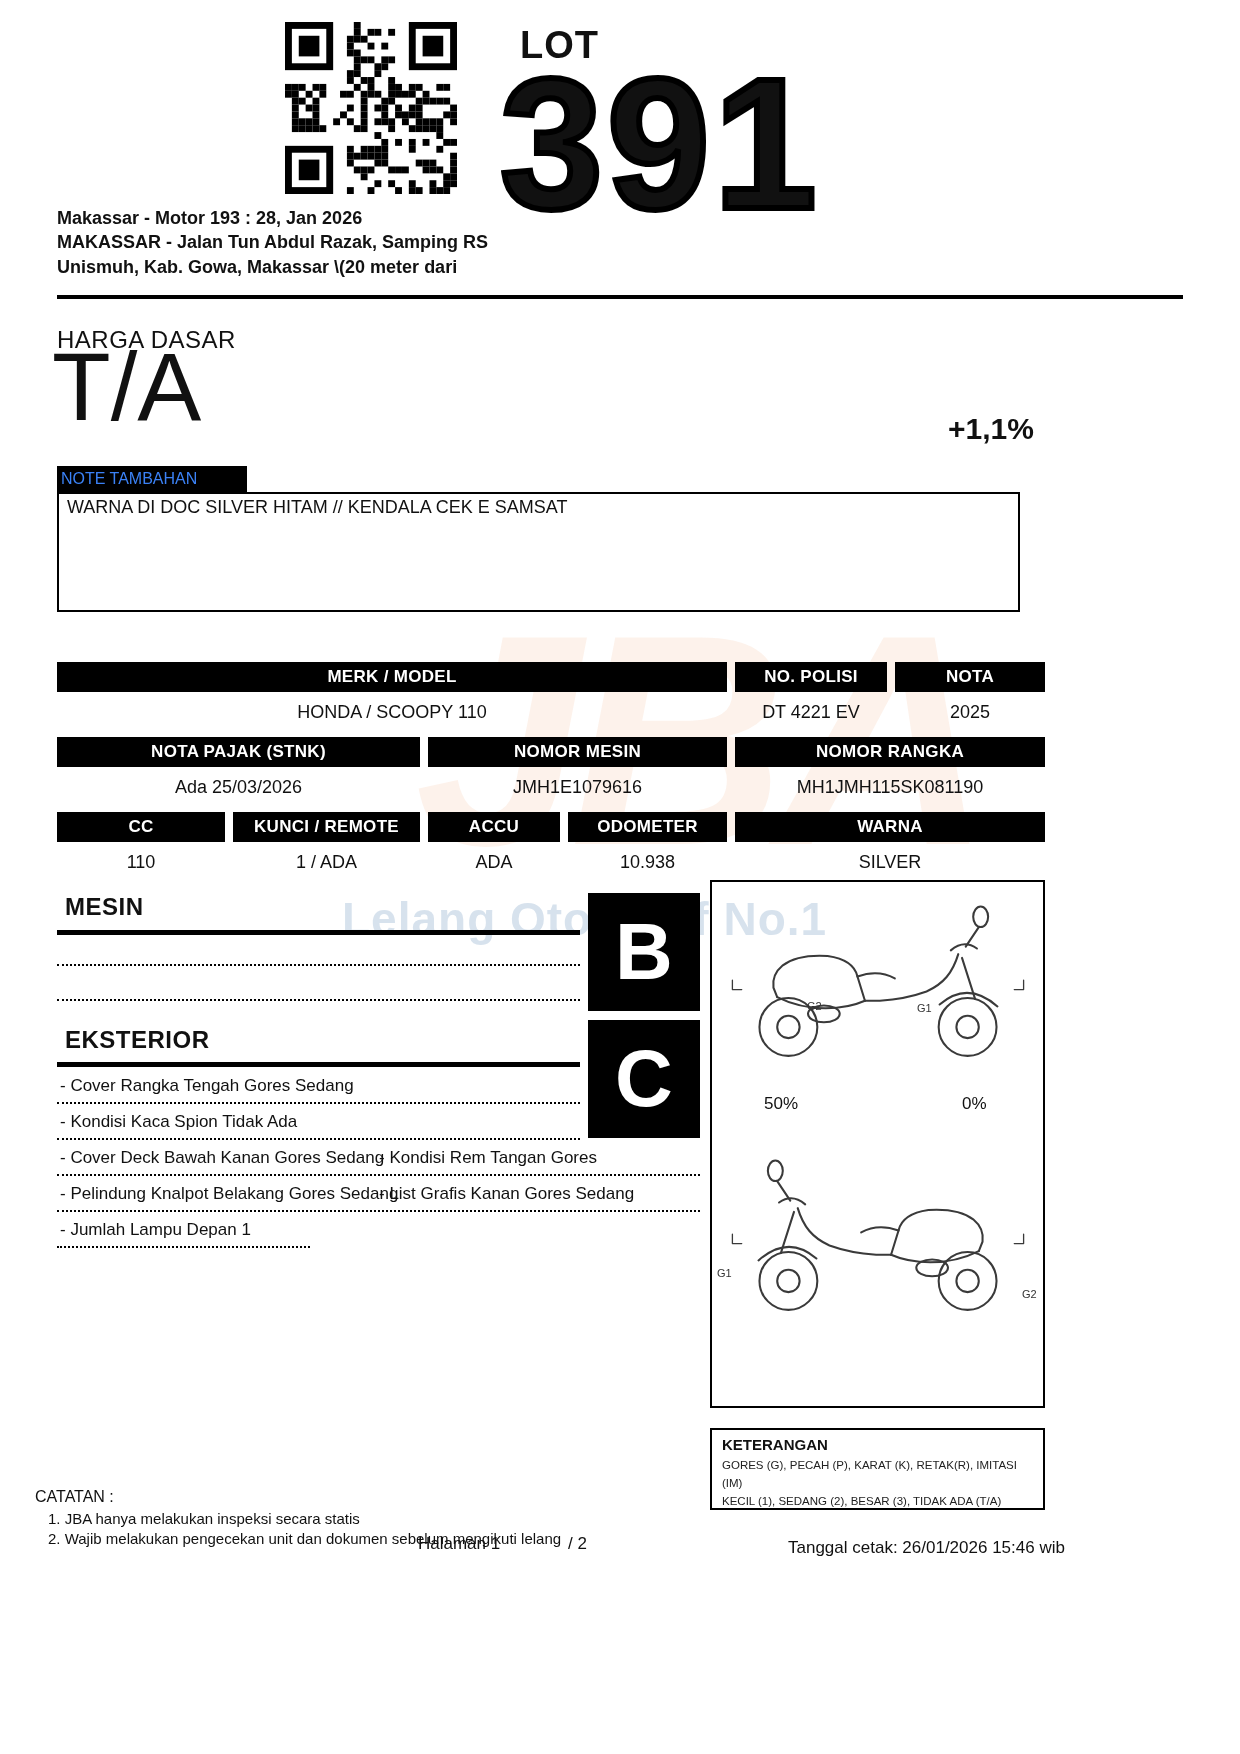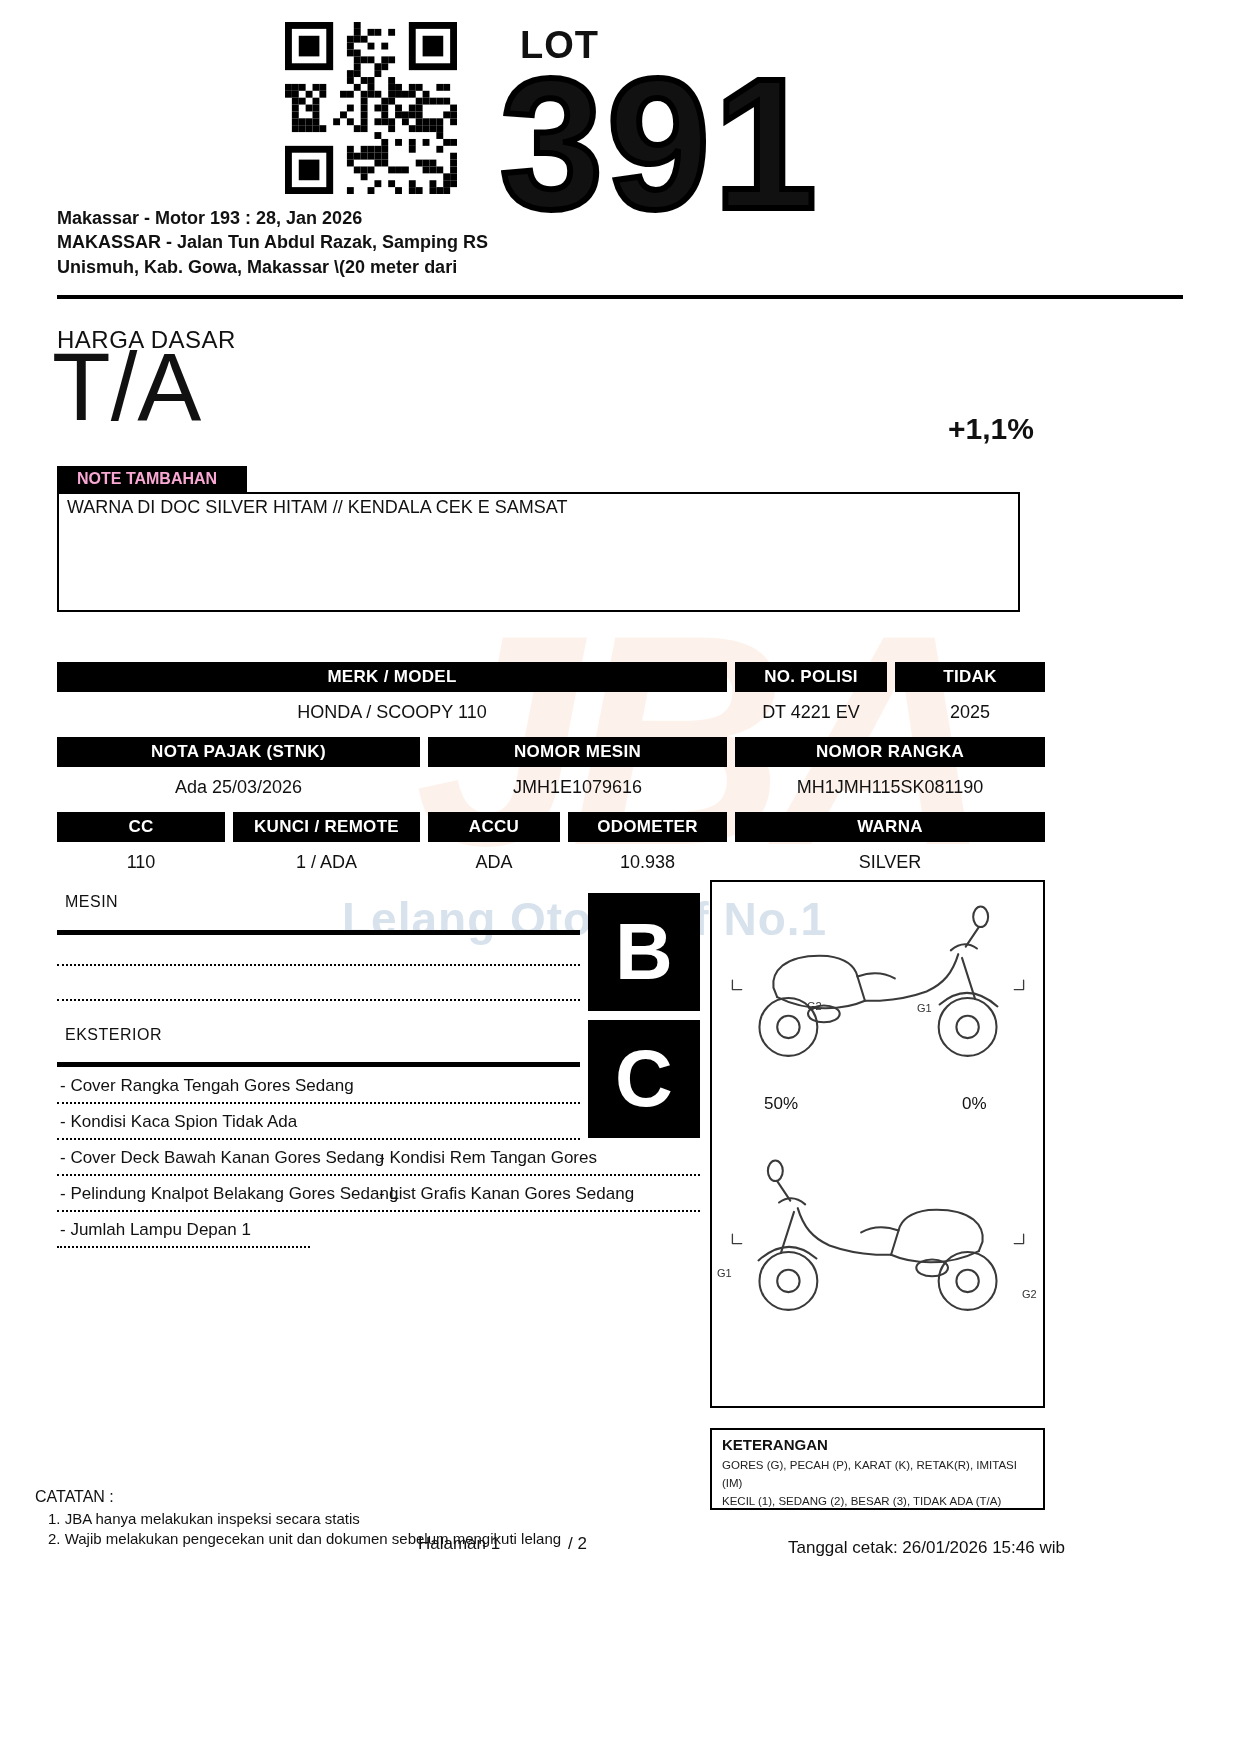--- a/index.html
+++ b/index.html
@@ -19,32 +19,32 @@
   .lot-number { position:absolute; left:500px; top:52px; font-size:185px; font-weight:bold; line-height:1;
                 letter-spacing:4px; -webkit-text-stroke:6px #000; }
   .addr { position:absolute; left:57px; top:206px; font-size:18px; line-height:1.35;font-weight:bold; }
 
   .divider { position:absolute; left:57px; top:295px; width:1126px; height:4px; background:#000; }
 
   .harga-label { position:absolute; left:57px; top:326px; font-size:24px; letter-spacing:0.5px; }
   .harga-value { position:absolute; left:52px; top:334px; font-size:96px; font-weight:400; line-height:1.1; }
   .adjustment  { position:absolute; left:948px; top:412px; font-size:30px; font-weight:bold; }
 
-  .note-label { position:absolute; left:57px; top:466px; width:190px; height:26px; background:#000; color:#f9a8d4;
-                font-size:16px; font-weight:bold; display:flex; align-items:center; padding-left:20px; }
+  .note-label { position:absolute; left:57px; top:466px; width:190px; height:26px; background:#000; color:#3b82f6;
+                font-size:16px; font-weight:normal; display:flex; align-items:center; padding-left:4px; }
   .note-box   { position:absolute; left:57px; top:492px; width:963px; height:120px; border:2px solid #000;
                 font-size:18px; padding:3px 8px; }
 
   
   .bar { position:absolute; height:30px; background:#000; color:#fff; font-weight:bold; font-size:17px;
          display:flex; align-items:center; justify-content:center; letter-spacing:0.3px; }
   .val { position:absolute; height:36px; font-size:18px; display:flex; align-items:center; justify-content:center; }
 
   
-  .sec-title { position:absolute; font-size:16px; font-weight:normal; letter-spacing:0.5px; }
+  .sec-title { position:absolute; font-size:24px; font-weight:bold; letter-spacing:0.5px; }
   .sec-line  { position:absolute; height:5px; background:#000; }
   .dot-line  { position:absolute; border-bottom:2px dotted #000; }
   .grade-box { position:absolute; width:112px; height:118px; background:#000; color:#fff;
                display:flex; align-items:center; justify-content:center; font-size:80px; font-weight:bold; }
   .x-row  { position:absolute; left:57px; height:32px; border-bottom:2px dotted #000; font-size:17px; }
   .x-left { position:absolute; left:3px; top:4px; white-space:nowrap; }
   .x-right{ position:absolute; left:322px; top:4px; white-space:nowrap; }
 
   
   .panel { position:absolute; left:710px; top:880px; width:335px; height:528px; border:2px solid #000; }
@@ -266,21 +266,21 @@
 
   <div class="harga-label">HARGA DASAR</div>
   <div class="harga-value">T/A</div>
   <div class="adjustment">+1,1%</div>
 
   <div class="note-label">NOTE TAMBAHAN</div>
   <div class="note-box">WARNA DI DOC SILVER HITAM // KENDALA CEK E SAMSAT</div>
 
   <div class="bar" style="left:57px;top:662px;width:670px">MERK / MODEL</div>
   <div class="bar" style="left:735px;top:662px;width:152px">NO. POLISI</div>
-  <div class="bar" style="left:895px;top:662px;width:150px">TIDAK</div>
+  <div class="bar" style="left:895px;top:662px;width:150px">NOTA</div>
   <div class="val" style="left:57px;top:694px;width:670px">HONDA / SCOOPY 110</div>
   <div class="val" style="left:735px;top:694px;width:152px">DT 4221 EV</div>
   <div class="val" style="left:895px;top:694px;width:150px">2025</div>
 
   <div class="bar" style="left:57px;top:737px;width:363px">NOTA PAJAK (STNK)</div>
   <div class="bar" style="left:428px;top:737px;width:299px">NOMOR MESIN</div>
   <div class="bar" style="left:735px;top:737px;width:310px">NOMOR RANGKA</div>
   <div class="val" style="left:57px;top:769px;width:363px">Ada 25/03/2026</div>
   <div class="val" style="left:428px;top:769px;width:299px">JMH1E1079616</div>
   <div class="val" style="left:735px;top:769px;width:310px">MH1JMH115SK081190</div>

